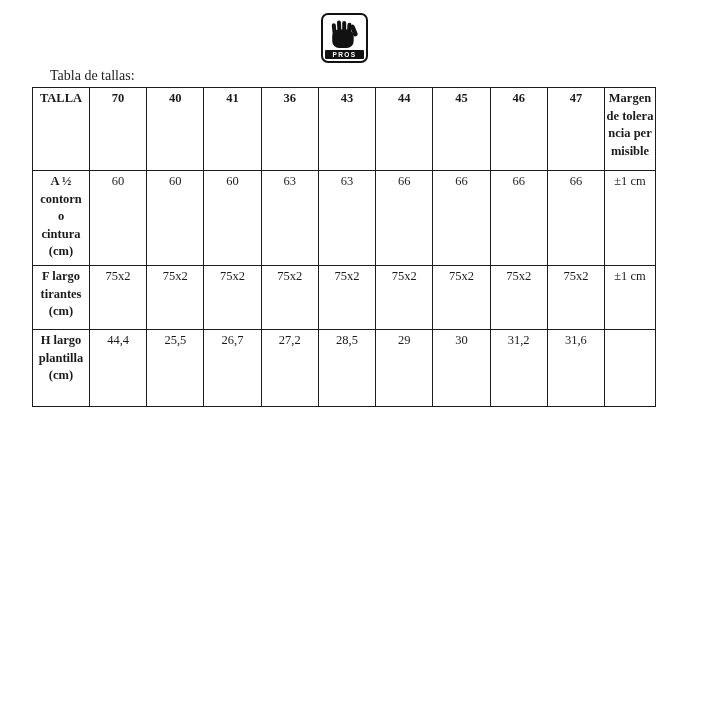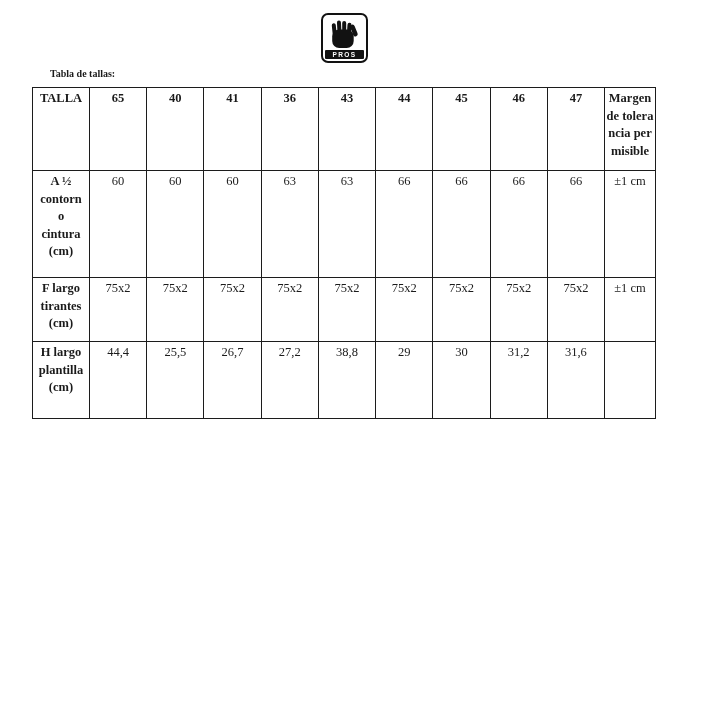--- a/index.html
+++ b/index.html
@@ -55,22 +55,22 @@
     padding: 2px 0 1px;
     line-height: 1;
     border-radius: 1px;
   }
 
   
   .table-title {
     position: absolute;
     left: 50px;
     top: 68px;
-    font-size: 10px;
-    font-weight: bold;
+    font-size: 14px;
+    font-weight: normal;
     white-space: nowrap;
   }
 
   
   table.size-table {
     position: absolute;
     left: 32px;
     top: 87px;
     width: 624px;
     border-collapse: collapse;
@@ -103,21 +103,21 @@
   }
   .cell-row-label {
     font-weight: bold;
     white-space: pre-line;
     font-size: 12.5px;
     line-height: 1.42;
   }
   .cell-value, .cell-tolerance { font-weight: normal; }
 
   tr.r-head { height: 83px; }
-  tr.r-0 { height: 107px; }
+  tr.r-0 { height: 95px; }
   tr.r-1 { height: 114px; }
   tr.r-2 { height: 134px; }
   tr.r-3 { height: 64px; }
   tr.r-4 { height: 77px; }
 </style>
 </head>
 <body>
 
 <div class="page">
 
@@ -149,21 +149,21 @@
         <col>
         <col>
         <col>
         <col>
         <col>
       <col style="width:51px">
     </colgroup>
     <thead>
         <tr class="r-head">
           <th class="cell-talla">TALLA</th>
-          <th class="cell-size-header">65</th>
+          <th class="cell-size-header">70</th>
           <th class="cell-size-header">40</th>
           <th class="cell-size-header">41</th>
           <th class="cell-size-header">36</th>
           <th class="cell-size-header">43</th>
           <th class="cell-size-header">44</th>
           <th class="cell-size-header">45</th>
           <th class="cell-size-header">46</th>
           <th class="cell-size-header">47</th>
           <th class="cell-tolerance-header">Margen
 de tolera
@@ -205,21 +205,21 @@
           <td class="cell-tolerance">±1 cm</td>
         </tr>
         <tr class="r-4">
           <td class="cell-row-label">H largo
 plantilla
 (cm)</td>
           <td class="cell-value">44,4</td>
           <td class="cell-value">25,5</td>
           <td class="cell-value">26,7</td>
           <td class="cell-value">27,2</td>
-          <td class="cell-value">38,8</td>
+          <td class="cell-value">28,5</td>
           <td class="cell-value">29</td>
           <td class="cell-value">30</td>
           <td class="cell-value">31,2</td>
           <td class="cell-value">31,6</td>
           <td class="cell-tolerance"></td>
         </tr>
       </tbody>
   </table>
 
 </div>

